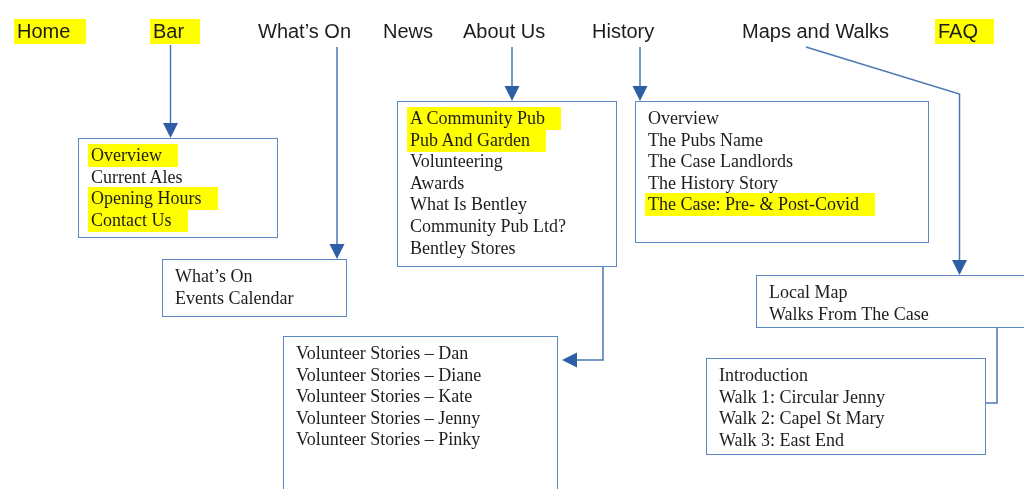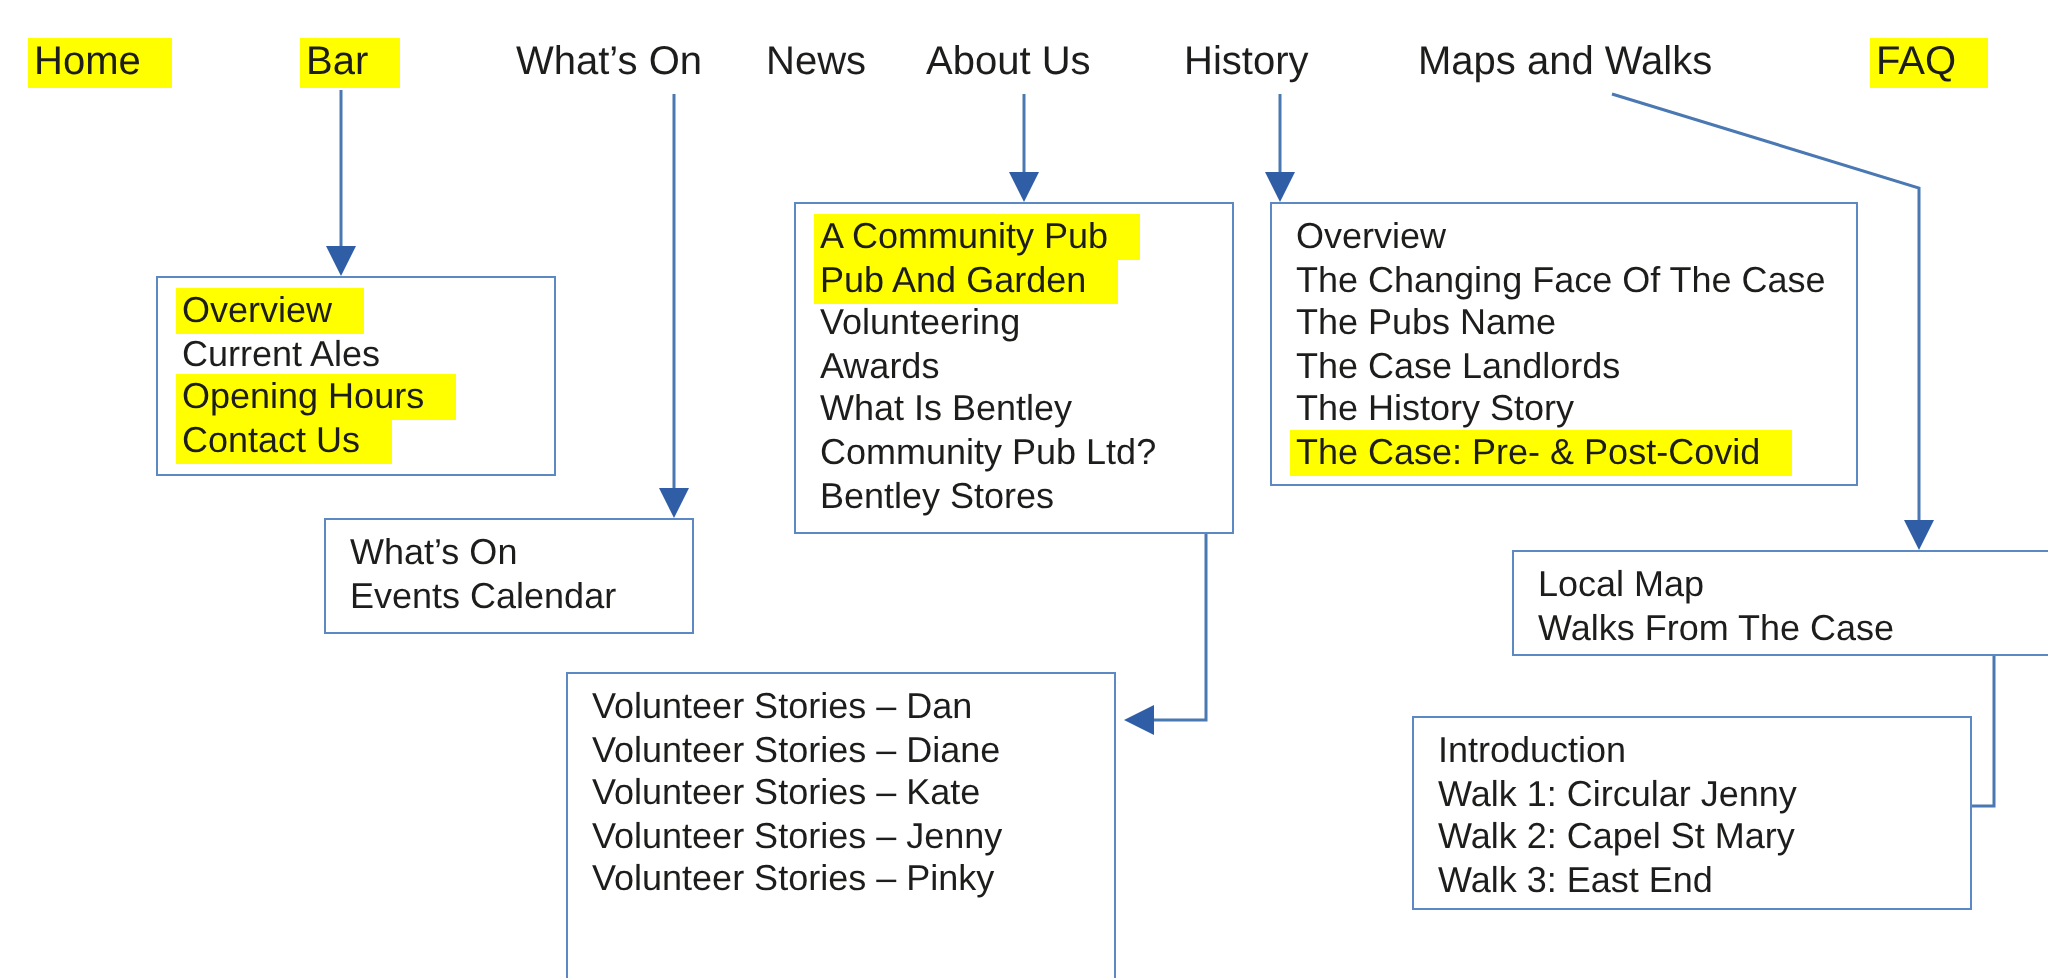--- a/index.html
+++ b/index.html
@@ -29,20 +29,21 @@
   }
   .box{
     position:absolute;
     box-sizing:border-box;
     border:1.5px solid var(--border-color);
     background:var(--bg-color);
     padding:6px 0 0 12px;
     font-size:18px;
     line-height:21.6px;
     white-space:nowrap;
+    font-family:Liberation Serif, serif;
   }
   .row{display:block;}
   .hl{
     background:var(--hl-color);
     padding:1px 16px 2px 3px;
     margin-left:-3px;
   }
   #edges{
     position:absolute;
     left:0;top:0;
@@ -94,21 +95,21 @@
       <polygon points="931,395.5 931,410.5 916,403"></polygon>
     </g>
   </svg>
 
   <div class="nav" style="left:17px"><span class="hl">Home</span></div>
   <div class="nav" style="left:153px"><span class="hl">Bar</span></div>
   <div class="nav" style="left:258px"><span>What’s On</span></div>
   <div class="nav" style="left:383px"><span>News</span></div>
   <div class="nav" style="left:463px"><span>About Us</span></div>
   <div class="nav" style="left:592px"><span>History</span></div>
-  <div class="nav" style="left:709px"><span>Maps and Walks</span></div>
+  <div class="nav" style="left:742px"><span>Maps and Walks</span></div>
   <div class="nav" style="left:938px"><span class="hl">FAQ</span></div>
 
   <div class="box" style="left:78px;top:138px;width:200px;height:100px">
     <span class="row"><span class="hl">Overview</span></span>
     <span class="row"><span>Current Ales</span></span>
     <span class="row"><span class="hl">Opening Hours</span></span>
     <span class="row"><span class="hl">Contact Us</span></span>
   </div>
 
   <div class="box" style="left:162px;top:259px;width:185px;height:58px">
@@ -121,21 +122,20 @@
     <span class="row"><span class="hl">Pub And Garden</span></span>
     <span class="row"><span>Volunteering</span></span>
     <span class="row"><span>Awards</span></span>
     <span class="row"><span>What Is Bentley</span></span>
     <span class="row"><span>Community Pub Ltd?</span></span>
     <span class="row"><span>Bentley Stores</span></span>
   </div>
 
   <div class="box" style="left:635px;top:101px;width:294px;height:142px">
     <span class="row"><span>Overview</span></span>
-    <span class="row"><span>The Changing Face Of The Case</span></span>
     <span class="row"><span>The Pubs Name</span></span>
     <span class="row"><span>The Case Landlords</span></span>
     <span class="row"><span>The History Story</span></span>
     <span class="row"><span class="hl">The Case: Pre- &amp; Post-Covid</span></span>
   </div>
 
   <div class="box" style="left:756px;top:275px;width:277px;height:53px">
     <span class="row"><span>Local Map</span></span>
     <span class="row"><span>Walks From The Case</span></span>
   </div>

